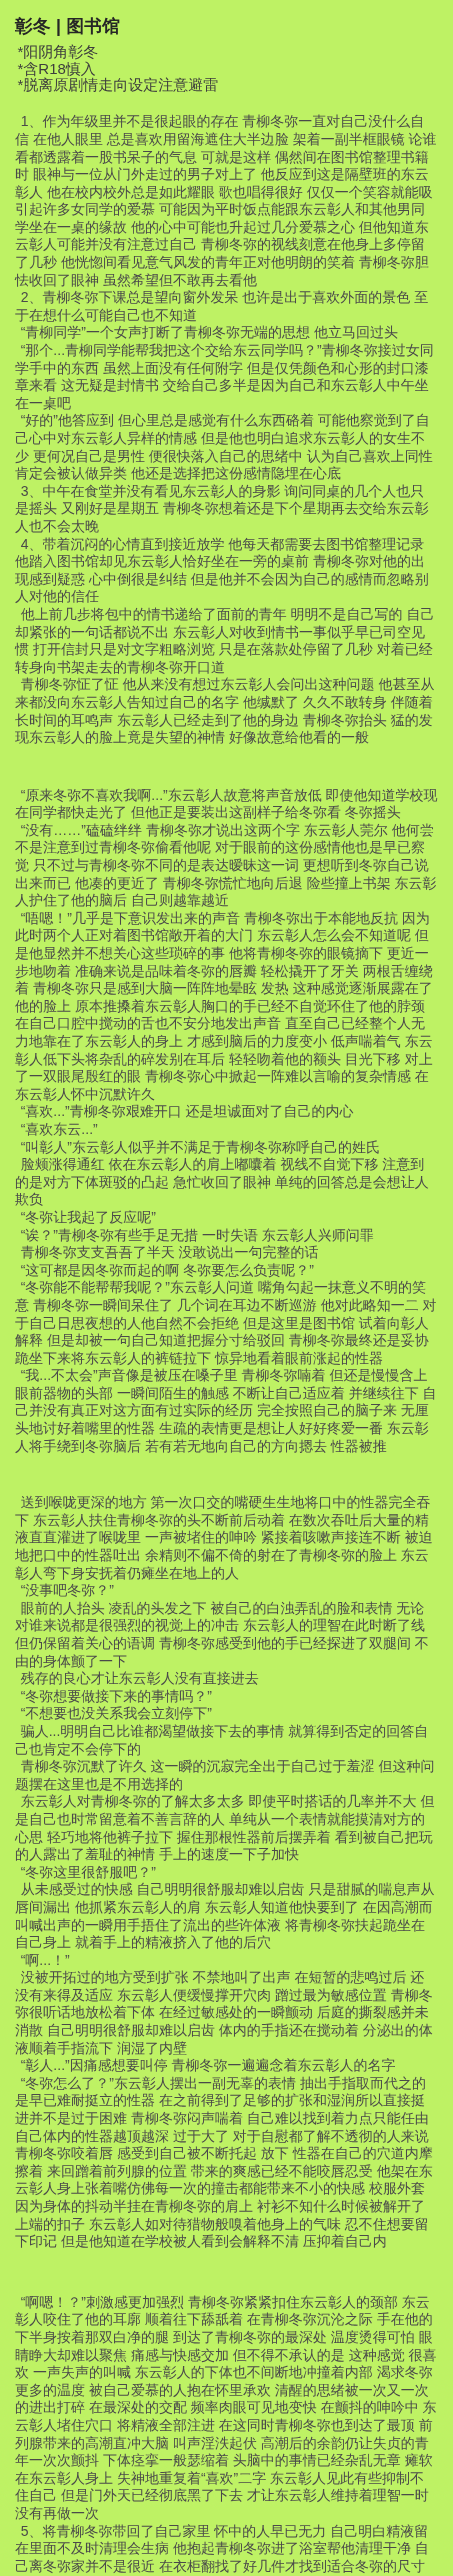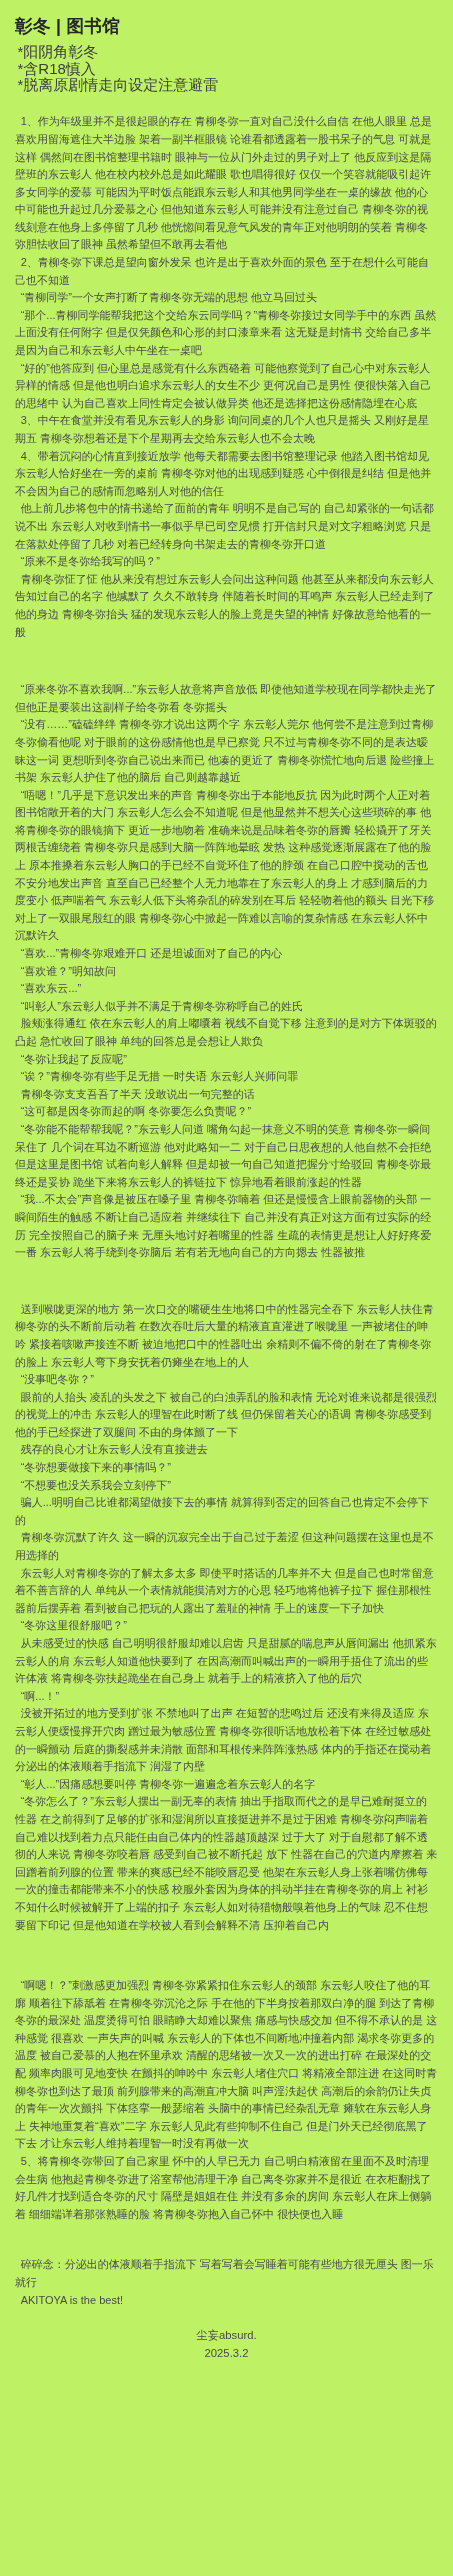--- a/index.html
+++ b/index.html
@@ -32,21 +32,21 @@
     display: block;
     font-size: 15px;
     line-height: 16.4px;
     color: #3d3d3d;
   }
   .body-text {
     margin-top: 20px;
   }
   .para {
     margin: 0;
-    font-size: 11px;
+    font-size: 14px;
     line-height: 17.6px;
     color: #4a4a4a;
     text-indent: 5.7px;
     text-align: left;
     word-break: break-all;
     overflow-wrap: anywhere;
   }
   .spacer {
     width: 100%;
   }
@@ -77,28 +77,26 @@
 
   <div class="body-text">
       <p class="para">1、作为年级里并不是很起眼的存在 青柳冬弥一直对自己没什么自信 在他人眼里 总是喜欢用留海遮住大半边脸 架着一副半框眼镜 论谁看都透露着一股书呆子的气息 可就是这样 偶然间在图书馆整理书籍时 眼神与一位从门外走过的男子对上了 他反应到这是隔壁班的东云彰人 他在校内校外总是如此耀眼 歌也唱得很好 仅仅一个笑容就能吸引起许多女同学的爱慕 可能因为平时饭点能跟东云彰人和其他男同学坐在一桌的缘故 他的心中可能也升起过几分爱慕之心 但他知道东云彰人可能并没有注意过自己 青柳冬弥的视线刻意在他身上多停留了几秒 他恍惚间看见意气风发的青年正对他明朗的笑着 青柳冬弥胆怯收回了眼神 虽然希望但不敢再去看他</p>
       <p class="para">2、青柳冬弥下课总是望向窗外发呆 也许是出于喜欢外面的景色 至于在想什么可能自己也不知道</p>
       <p class="para">“青柳同学”一个女声打断了青柳冬弥无端的思想 他立马回过头</p>
       <p class="para">“那个...青柳同学能帮我把这个交给东云同学吗？”青柳冬弥接过女同学手中的东西 虽然上面没有任何附字 但是仅凭颜色和心形的封口漆章来看 这无疑是封情书 交给自己多半是因为自己和东云彰人中午坐在一桌吧</p>
       <p class="para">“好的”他答应到 但心里总是感觉有什么东西硌着 可能他察觉到了自己心中对东云彰人异样的情感 但是他也明白追求东云彰人的女生不少 更何况自己是男性 便很快落入自己的思绪中 认为自己喜欢上同性肯定会被认做异类 他还是选择把这份感情隐埋在心底</p>
       <p class="para">3、中午在食堂并没有看见东云彰人的身影 询问同桌的几个人也只是摇头 又刚好是星期五 青柳冬弥想着还是下个星期再去交给东云彰人也不会太晚</p>
       <p class="para">4、带着沉闷的心情直到接近放学 他每天都需要去图书馆整理记录 他踏入图书馆却见东云彰人恰好坐在一旁的桌前 青柳冬弥对他的出现感到疑惑 心中倒很是纠结 但是他并不会因为自己的感情而忽略别人对他的信任</p>
       <p class="para">他上前几步将包中的情书递给了面前的青年 明明不是自己写的 自己却紧张的一句话都说不出 东云彰人对收到情书一事似乎早已司空见惯 打开信封只是对文字粗略浏览 只是在落款处停留了几秒 对着已经转身向书架走去的青柳冬弥开口道</p>
-      <p class="para">“原来不是冬弥给我写的吗？”</p>
       <p class="para">青柳冬弥怔了怔 他从来没有想过东云彰人会问出这种问题 他甚至从来都没向东云彰人告知过自己的名字 他缄默了 久久不敢转身 伴随着长时间的耳鸣声 东云彰人已经走到了他的身边 青柳冬弥抬头 猛的发现东云彰人的脸上竟是失望的神情 好像故意给他看的一般</p>
       <div class="spacer" style="height: 40px;"></div>
       <p class="para">“原来冬弥不喜欢我啊...”东云彰人故意将声音放低 即使他知道学校现在同学都快走光了 但他正是要装出这副样子给冬弥看 冬弥摇头</p>
       <p class="para">“没有……”磕磕绊绊 青柳冬弥才说出这两个字 东云彰人莞尔 他何尝不是注意到过青柳冬弥偷看他呢 对于眼前的这份感情他也是早已察觉 只不过与青柳冬弥不同的是表达暧昧这一词 更想听到冬弥自己说出来而已 他凑的更近了 青柳冬弥慌忙地向后退 险些撞上书架 东云彰人护住了他的脑后 自己则越靠越近</p>
       <p class="para">“唔嗯！”几乎是下意识发出来的声音 青柳冬弥出于本能地反抗 因为此时两个人正对着图书馆敞开着的大门 东云彰人怎么会不知道呢 但是他显然并不想关心这些琐碎的事 他将青柳冬弥的眼镜摘下 更近一步地吻着 准确来说是品味着冬弥的唇瓣 轻松撬开了牙关 两根舌缠绕着 青柳冬弥只是感到大脑一阵阵地晕眩 发热 这种感觉逐渐展露在了他的脸上 原本推搡着东云彰人胸口的手已经不自觉环住了他的脖颈 在自己口腔中搅动的舌也不安分地发出声音 直至自己已经整个人无力地靠在了东云彰人的身上 才感到脑后的力度变小 低声喘着气 东云彰人低下头将杂乱的碎发别在耳后 轻轻吻着他的额头 目光下移 对上了一双眼尾殷红的眼 青柳冬弥心中掀起一阵难以言喻的复杂情感 在东云彰人怀中沉默许久</p>
       <p class="para">“喜欢...”青柳冬弥艰难开口 还是坦诚面对了自己的内心</p>
-      <p class="para">“喜欢谁？”明知故问</p>
       <p class="para">“喜欢东云...”</p>
       <p class="para">“叫彰人”东云彰人似乎并不满足于青柳冬弥称呼自己的姓氏</p>
       <p class="para">脸颊涨得通红 依在东云彰人的肩上嘟囔着 视线不自觉下移 注意到的是对方下体斑驳的凸起 急忙收回了眼神 单纯的回答总是会想让人欺负</p>
       <p class="para">“冬弥让我起了反应呢”</p>
       <p class="para">“诶？”青柳冬弥有些手足无措 一时失语 东云彰人兴师问罪</p>
       <p class="para">青柳冬弥支支吾吾了半天 没敢说出一句完整的话</p>
       <p class="para">“这可都是因冬弥而起的啊 冬弥要怎么负责呢？”</p>
       <p class="para">“冬弥能不能帮帮我呢？”东云彰人问道 嘴角勾起一抹意义不明的笑意 青柳冬弥一瞬间呆住了 几个词在耳边不断巡游 他对此略知一二 对于自己日思夜想的人他自然不会拒绝 但是这里是图书馆 试着向彰人解释 但是却被一句自己知道把握分寸给驳回 青柳冬弥最终还是妥协 跪坐下来将东云彰人的裤链拉下 惊异地看着眼前涨起的性器</p>
       <p class="para">“我...不太会”声音像是被压在嗓子里 青柳冬弥喃着 但还是慢慢含上眼前器物的头部 一瞬间陌生的触感 不断让自己适应着 并继续往下 自己并没有真正对这方面有过实际的经历 完全按照自己的脑子来 无厘头地讨好着嘴里的性器 生疏的表情更是想让人好好疼爱一番 东云彰人将手绕到冬弥脑后 若有若无地向自己的方向摁去 性器被推</p>
       <div class="spacer" style="height: 39px;"></div>
@@ -107,21 +105,21 @@
       <p class="para">眼前的人抬头 凌乱的头发之下 被自己的白浊弄乱的脸和表情 无论对谁来说都是很强烈的视觉上的冲击 东云彰人的理智在此时断了线 但仍保留着关心的语调 青柳冬弥感受到他的手已经探进了双腿间 不由的身体颤了一下</p>
       <p class="para">残存的良心才让东云彰人没有直接进去</p>
       <p class="para">“冬弥想要做接下来的事情吗？”</p>
       <p class="para">“不想要也没关系我会立刻停下”</p>
       <p class="para">骗人...明明自己比谁都渴望做接下去的事情 就算得到否定的回答自己也肯定不会停下的</p>
       <p class="para">青柳冬弥沉默了许久 这一瞬的沉寂完全出于自己过于羞涩 但这种问题摆在这里也是不用选择的</p>
       <p class="para">东云彰人对青柳冬弥的了解太多太多 即使平时搭话的几率并不大 但是自己也时常留意着不善言辞的人 单纯从一个表情就能摸清对方的心思 轻巧地将他裤子拉下 握住那根性器前后摆弄着 看到被自己把玩的人露出了羞耻的神情 手上的速度一下子加快</p>
       <p class="para">“冬弥这里很舒服吧？”</p>
       <p class="para">从未感受过的快感 自己明明很舒服却难以启齿 只是甜腻的喘息声从唇间漏出 他抓紧东云彰人的肩 东云彰人知道他快要到了 在因高潮而叫喊出声的一瞬用手捂住了流出的些许体液 将青柳冬弥扶起跪坐在自己身上 就着手上的精液挤入了他的后穴</p>
       <p class="para">“啊...！”</p>
-      <p class="para">没被开拓过的地方受到扩张 不禁地叫了出声 在短暂的悲鸣过后 还没有来得及适应 东云彰人便缓慢撑开穴肉 蹭过最为敏感位置 青柳冬弥很听话地放松着下体 在经过敏感处的一瞬颤动 后庭的撕裂感并未消散 面部和耳根传来阵阵涨热感 体内的手指还在搅动着 分泌出的体液顺着手指流下 润湿了内壁</p>
+      <p class="para">没被开拓过的地方受到扩张 不禁地叫了出声 在短暂的悲鸣过后 还没有来得及适应 东云彰人便缓慢撑开穴肉 蹭过最为敏感位置 青柳冬弥很听话地放松着下体 在经过敏感处的一瞬颤动 后庭的撕裂感并未消散 自己明明很舒服却难以启齿 体内的手指还在搅动着 分泌出的体液顺着手指流下 润湿了内壁</p>
       <p class="para">“彰人...”因痛感想要叫停 青柳冬弥一遍遍念着东云彰人的名字</p>
       <p class="para">“冬弥怎么了？”东云彰人摆出一副无辜的表情 抽出手指取而代之的是早已难耐挺立的性器 在之前得到了足够的扩张和湿润所以直接挺进并不是过于困难 青柳冬弥闷声喘着 自己难以找到着力点只能任由自己体内的性器越顶越深 过于大了 对于自慰都了解不透彻的人来说 青柳冬弥咬着唇 感受到自己被不断托起 放下 性器在自己的穴道内摩擦着 来回蹭着前列腺的位置 带来的爽感已经不能咬唇忍受 他架在东云彰人身上张着嘴仿佛每一次的撞击都能带来不小的快感 校服外套因为身体的抖动半挂在青柳冬弥的肩上 衬衫不知什么时候被解开了上端的扣子 东云彰人如对待猎物般嗅着他身上的气味 忍不住想要留下印记 但是他知道在学校被人看到会解释不清 压抑着自己内</p>
       <div class="spacer" style="height: 43px;"></div>
       <p class="para">“啊嗯！？”刺激感更加强烈 青柳冬弥紧紧扣住东云彰人的颈部 东云彰人咬住了他的耳廓 顺着往下舔舐着 在青柳冬弥沉沦之际 手在他的下半身按着那双白净的腿 到达了青柳冬弥的最深处 温度烫得可怕 眼睛睁大却难以聚焦 痛感与快感交加 但不得不承认的是 这种感觉 很喜欢 一声失声的叫喊 东云彰人的下体也不间断地冲撞着内部 渴求冬弥更多的温度 被自己爱慕的人抱在怀里承欢 清醒的思绪被一次又一次的进出打碎 在最深处的交配 频率肉眼可见地变快 在颤抖的呻吟中 东云彰人堵住穴口 将精液全部注进 在这同时青柳冬弥也到达了最顶 前列腺带来的高潮直冲大脑 叫声淫泆起伏 高潮后的余韵仍让失贞的青年一次次颤抖 下体痉挛一般瑟缩着 头脑中的事情已经杂乱无章 瘫软在东云彰人身上 失神地重复着“喜欢”二字 东云彰人见此有些抑制不住自己 但是门外天已经彻底黑了下去 才让东云彰人维持着理智一时没有再做一次</p>
       <p class="para">5、将青柳冬弥带回了自己家里 怀中的人早已无力 自己明白精液留在里面不及时清理会生病 他抱起青柳冬弥进了浴室帮他清理干净 自己离冬弥家并不是很近 在衣柜翻找了好几件才找到适合冬弥的尺寸 隔壁是姐姐在住 并没有多余的房间 东云彰人在床上侧躺着 细细端详着那张熟睡的脸 将青柳冬弥抱入自己怀中 很快便也入睡</p>
       <div class="spacer" style="height: 33px;"></div>
       <p class="para">碎碎念：分泌出的体液顺着手指流下 写着写着会写睡着可能有些地方很无厘头 图一乐就行</p>
       <p class="para">AKITOYA is the best!</p>
     </div>
 

